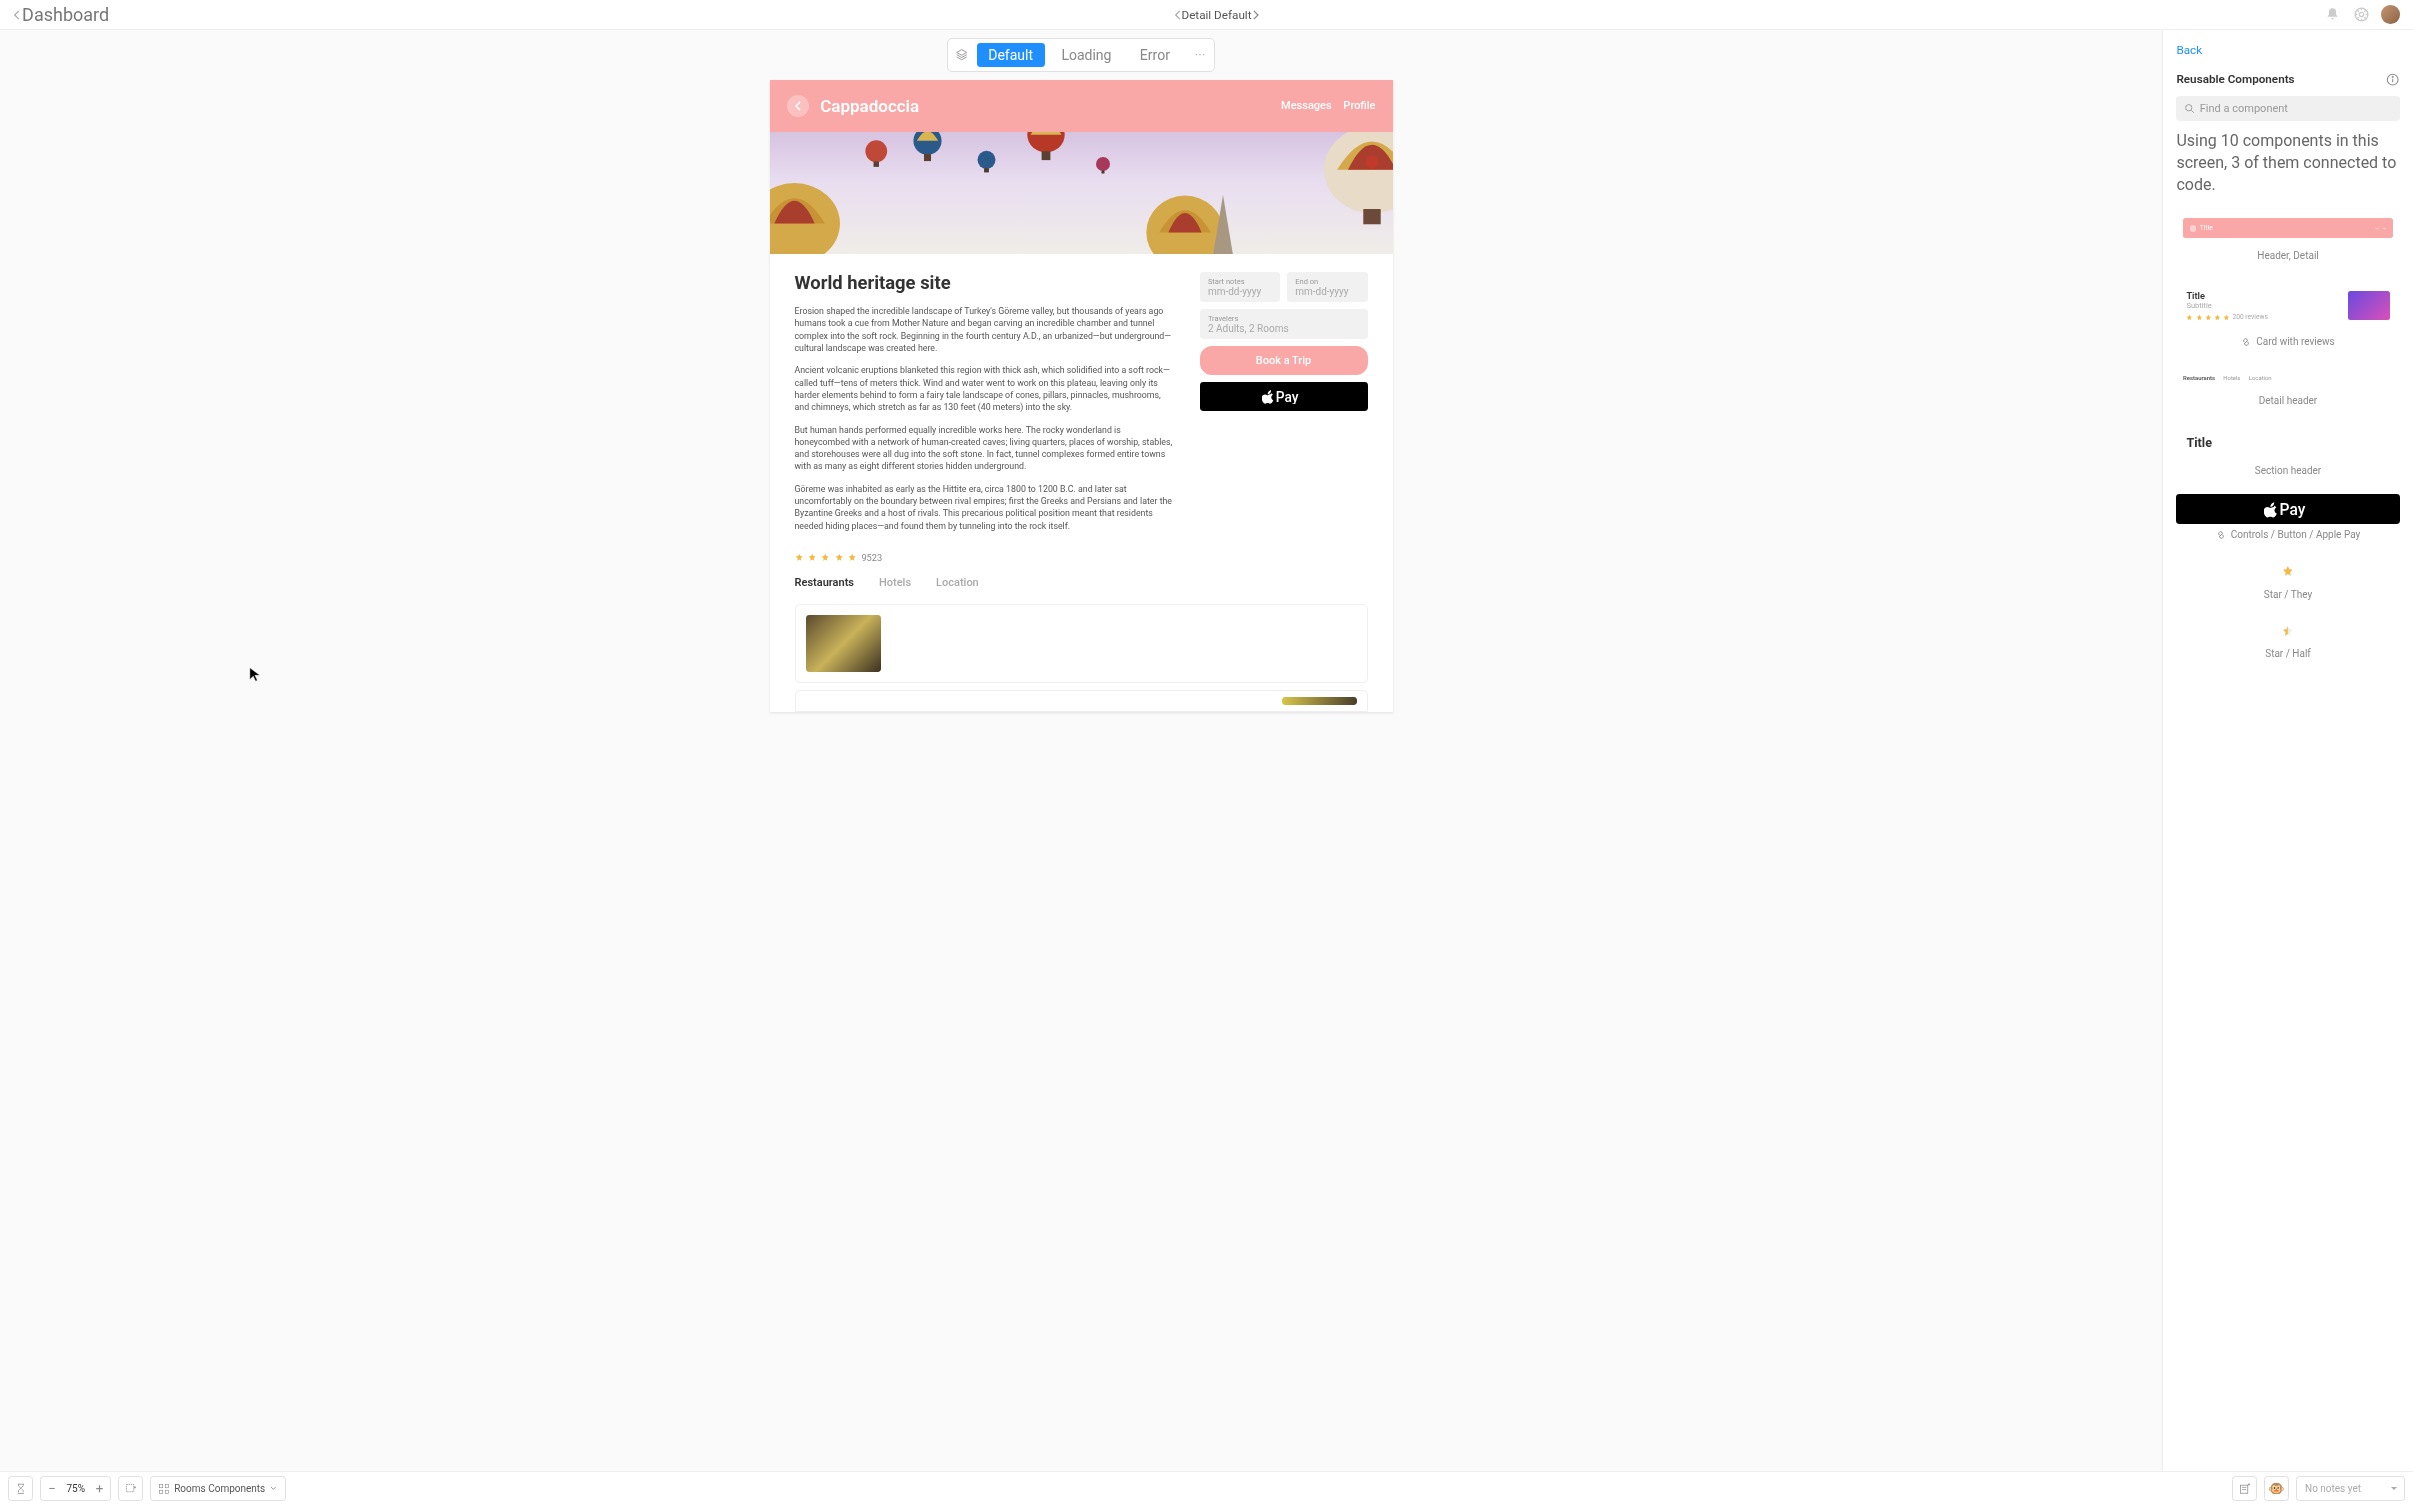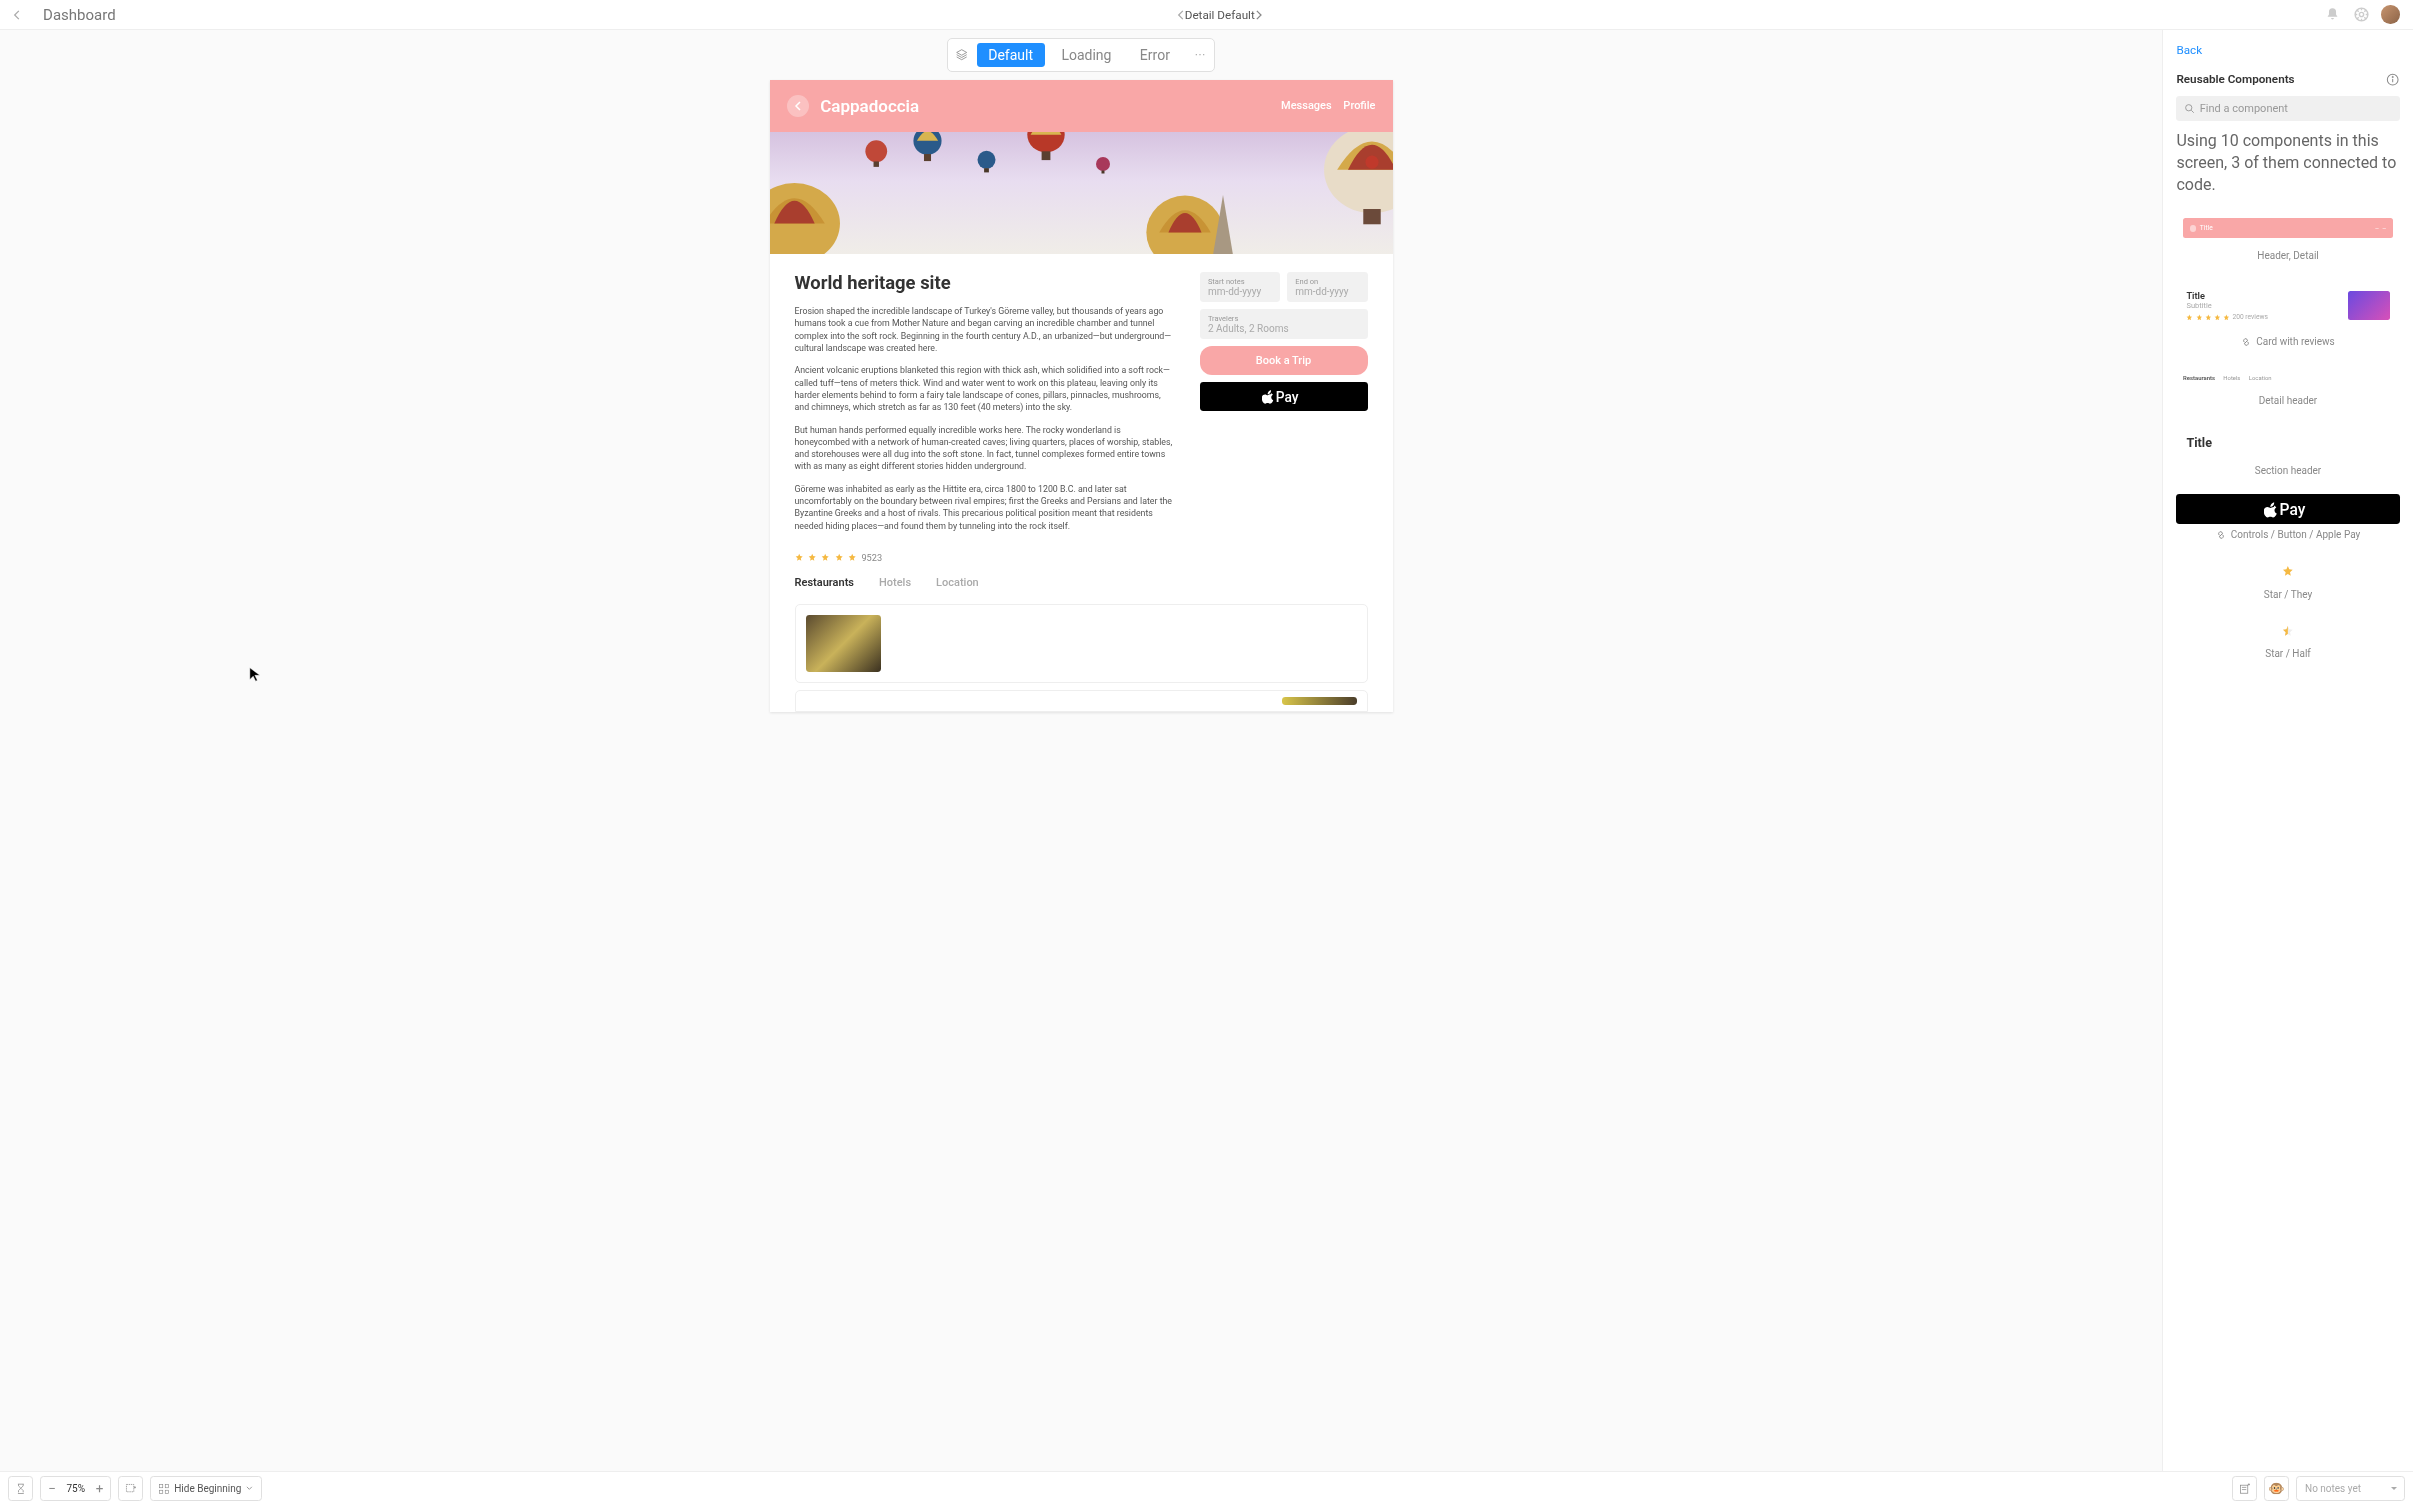--- a/index.html
+++ b/index.html
@@ -1,20 +1,20 @@
 <!DOCTYPE html>
 <html style="font-size:13.4px"><head>
 <meta charset="utf-8">
 <style>
 * { margin: 0; padding: 0; box-sizing: border-box; font-family: -apple-system, BlinkMacSystemFont, "Segoe UI", Roboto, sans-serif; }
 body { background: #fafafa; color: #333; font-size: 11px; overflow: hidden; }
 
 
 .top-bar { display: flex; align-items: center; height: 30px; padding: 0 13.4px; border-bottom: 0.8px solid #eee; background: #fff; }
-.top-left { display: flex; align-items: center; gap: 23px; color: #777; font-size: 15px; }
+.top-left { display: flex; align-items: center; gap: 2px; color: #777; font-size: 18px; }
 .top-center { flex: 1; display: flex; align-items: center; justify-content: center; gap: 1px; }
 .top-center-title { font-size: 11.7px; color: #555; }
 .nav-chev { color: #aaa; cursor: pointer; font-size: 11.7px; }
 .top-right { display: flex; align-items: center; gap: 11.7px; }
 .top-icon { width: 17px; height: 17px; fill: #ccc; }
 .avatar { width: 18.4px; height: 18.4px; border-radius: 50%; background: linear-gradient(135deg,#c8956f,#8b6347); }
 
 
 .main { display: flex; height: calc(100vh - 30px - 34px); }
 .canvas { flex: 1; position: relative; background:
@@ -460,21 +460,21 @@
         <line x1="13.5" y1="4.5" x2="13.5" y2="7.5" stroke="#888"></line>
       </svg>
   </div>
   <div class="hide-comp">
     <svg width="10" height="10" viewBox="0 0 16 16">
         <rect x="1" y="1" width="5" height="5" fill="none" stroke="#888"></rect>
         <rect x="10" y="1" width="5" height="5" fill="none" stroke="#888"></rect>
         <rect x="1" y="10" width="5" height="5" fill="none" stroke="#888"></rect>
         <rect x="10" y="10" width="5" height="5" fill="none" stroke="#888"></rect>
       </svg>
-    <span>Hide Beginning</span>
+    <span>Rooms Components</span>
     <svg width="6.7" height="5" viewBox="0 0 8 6">
         <path d="M1 1l3 3 3-3" fill="none" stroke="#888"></path>
       </svg>
   </div>
   <div class="bb-spacer"></div>
   <div class="bb-box">
     <svg viewBox="0 0 16 16">
         <rect x="2" y="3" width="10" height="11" fill="none" stroke="#888"></rect>
         <line x1="4" y1="6" x2="10" y2="6" stroke="#888"></line>
         <line x1="4" y1="9" x2="10" y2="9" stroke="#888"></line>

